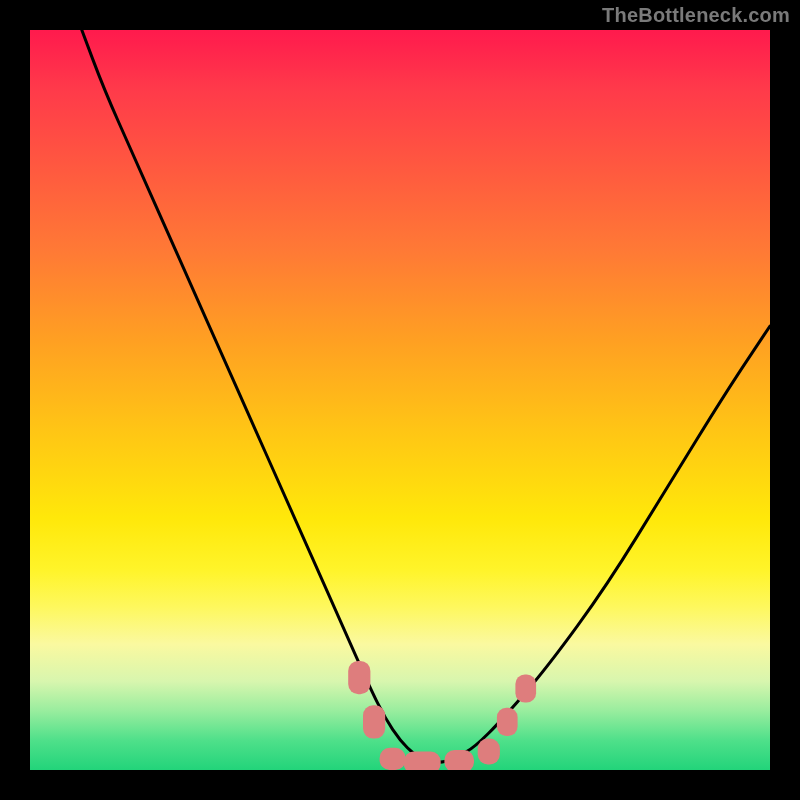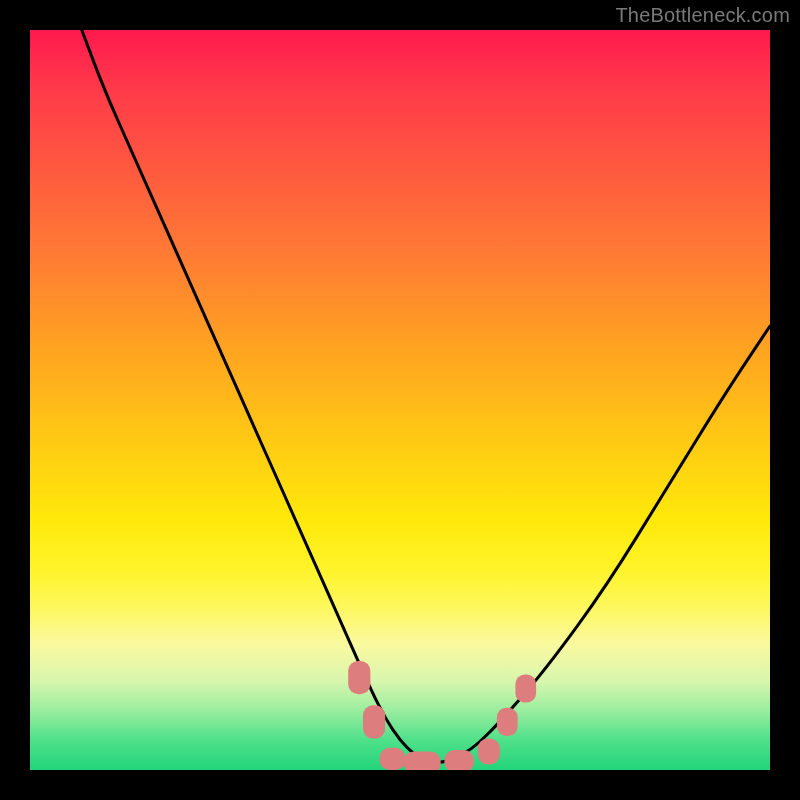--- a/index.html
+++ b/index.html
@@ -33,21 +33,21 @@
       #4fe08a 96%,
       #22d47a 100%
     );
   }
   .watermark {
     position: absolute;
     top: 4px;
     right: 10px;
     color: #7a7a7a;
     font-size: 20px;
-    font-weight: 400;
+    font-weight: 700;
     letter-spacing: 0.2px;
     z-index: 5;
   }
   svg.curve {
     position: absolute;
     left: 0;
     top: 0;
     width: 740px;
     height: 740px;
     z-index: 2;

